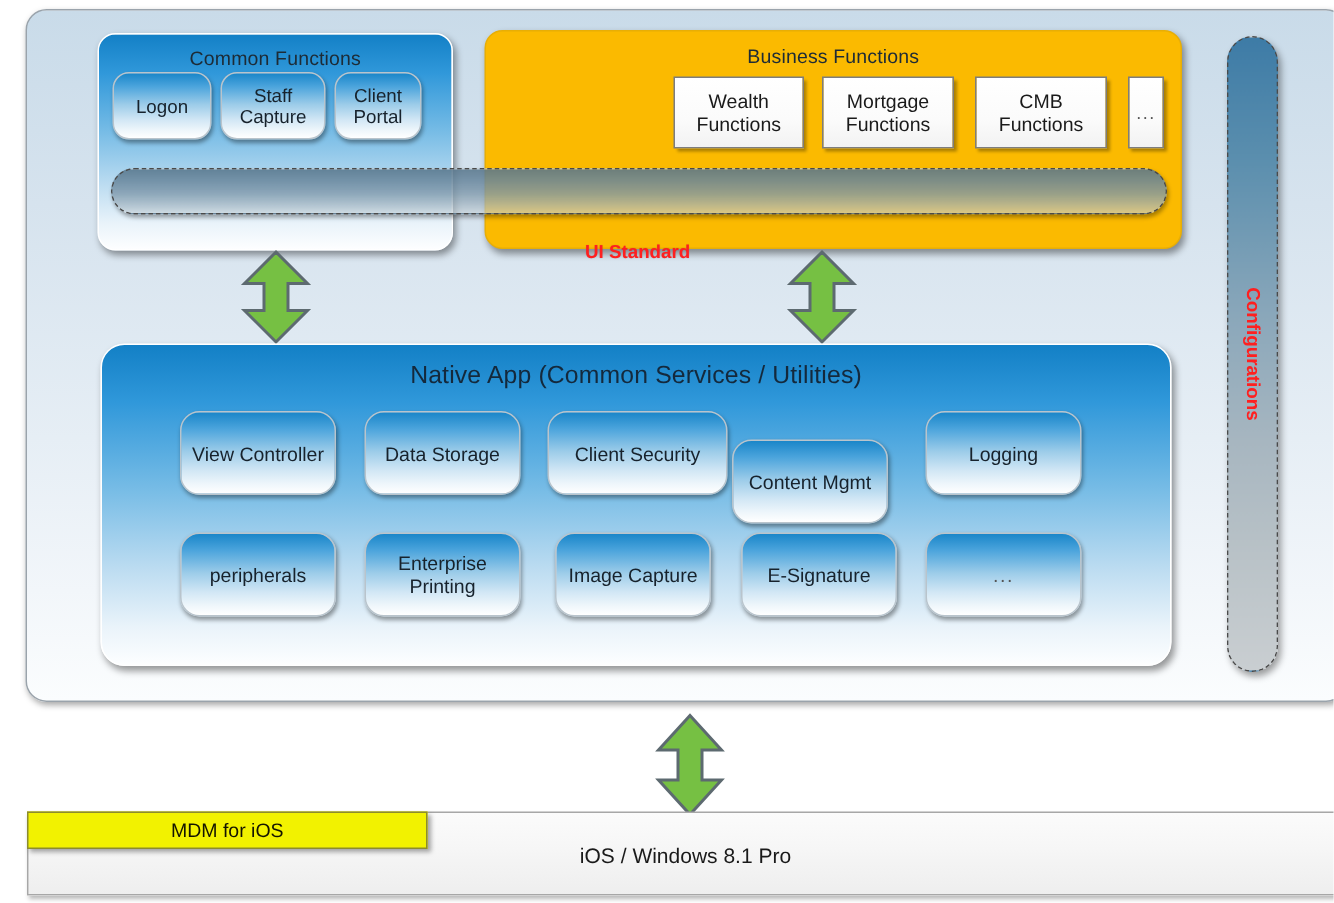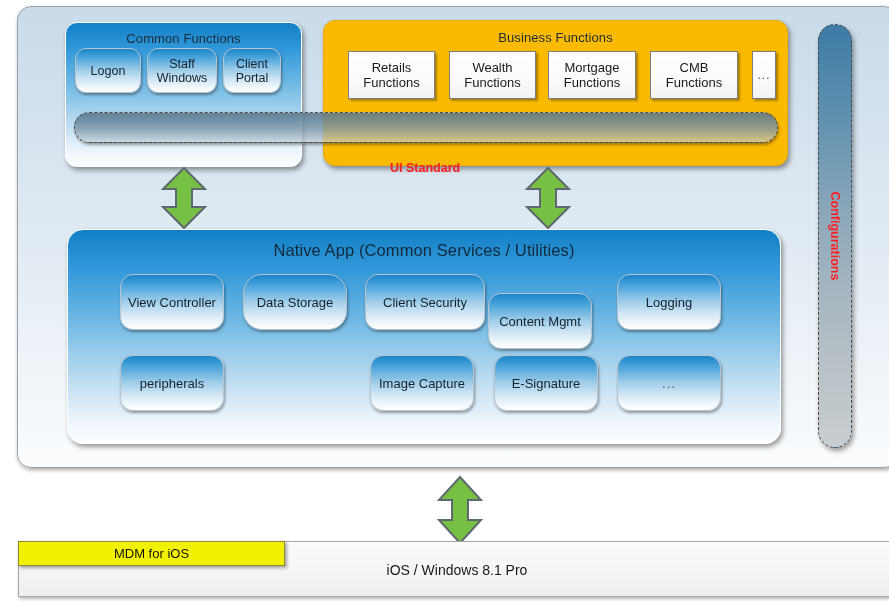--- a/index.html
+++ b/index.html
@@ -115,31 +115,28 @@
 
   <div class="outer-panel"></div>
 
   <div class="panel-blue" style="left:50px;top:22px;width:237px;height:145px;">
     <div class="panel-title" style="top:8px;">Common Functions</div>
   </div>
   <div class="pill" style="left:60px;top:48px;width:66px;height:45px;">
     <span>Logon</span>
   </div>
   <div class="pill" style="left:132px;top:48px;width:70px;height:45px;">
-    <span>Staff Windows</span>
+    <span>Staff Capture</span>
   </div>
   <div class="pill" style="left:208px;top:48px;width:58px;height:45px;">
     <span>Client Portal</span>
   </div>
 
   <div class="panel-orange" style="left:308px;top:20px;width:465px;height:146px;">
     <div class="panel-title" style="top:9px;">Business Functions</div>
-  </div>
-  <div class="wbox" style="left:333px;top:51px;width:87px;height:48px;">
-    <span>Retails Functions</span>
   </div>
   <div class="wbox" style="left:434px;top:51px;width:87px;height:48px;">
     <span>Wealth Functions</span>
   </div>
   <div class="wbox" style="left:533px;top:51px;width:88px;height:48px;">
     <span>Mortgage Functions</span>
   </div>
   <div class="wbox" style="left:635px;top:51px;width:88px;height:48px;">
     <span>CMB Functions</span>
   </div>
@@ -166,35 +163,38 @@
     </svg>
   </div>
 
   <div class="panel-blue" style="left:52px;top:229px;width:714px;height:215px;border-radius:16px;">
     <div class="panel-title big" style="top:11px;">Native App (Common Services / Utilities)</div>
   </div>
 
   <div class="pill lg" style="left:105px;top:274px;width:104px;height:56px;">
     <span>View Controller</span>
   </div>
-  <div class="pill lg" style="left:228px;top:274px;width:104px;height:56px;border-radius:19px;">
+  <div class="pill lg" style="left:228px;top:274px;width:104px;height:56px;">
     <span>Data Storage</span>
   </div>
   <div class="pill lg" style="left:350px;top:274px;width:120px;height:56px;border-radius:13px;">
     <span>Client Security</span>
   </div>
   <div class="pill lg" style="left:473px;top:274px;width:104px;height:56px;margin-top:19px;">
     <span>Content Mgmt</span>
   </div>
   <div class="pill lg" style="left:602px;top:274px;width:104px;height:56px;">
     <span>Logging</span>
   </div>
 
   <div class="pill lg" style="left:105px;top:355px;width:104px;height:56px;">
     <span>peripherals</span>
+  </div>
+  <div class="pill lg" style="left:228px;top:355px;width:104px;height:56px;">
+    <span>Enterprise Printing</span>
   </div>
   <div class="pill lg" style="left:355px;top:355px;width:104px;height:56px;">
     <span>Image Capture</span>
   </div>
   <div class="pill lg" style="left:479px;top:355px;width:104px;height:56px;">
     <span>E-Signature</span>
   </div>
   <div class="pill lg" style="left:602px;top:355px;width:104px;height:56px;color:#555;letter-spacing:1px;">
     <span>...</span>
   </div>

